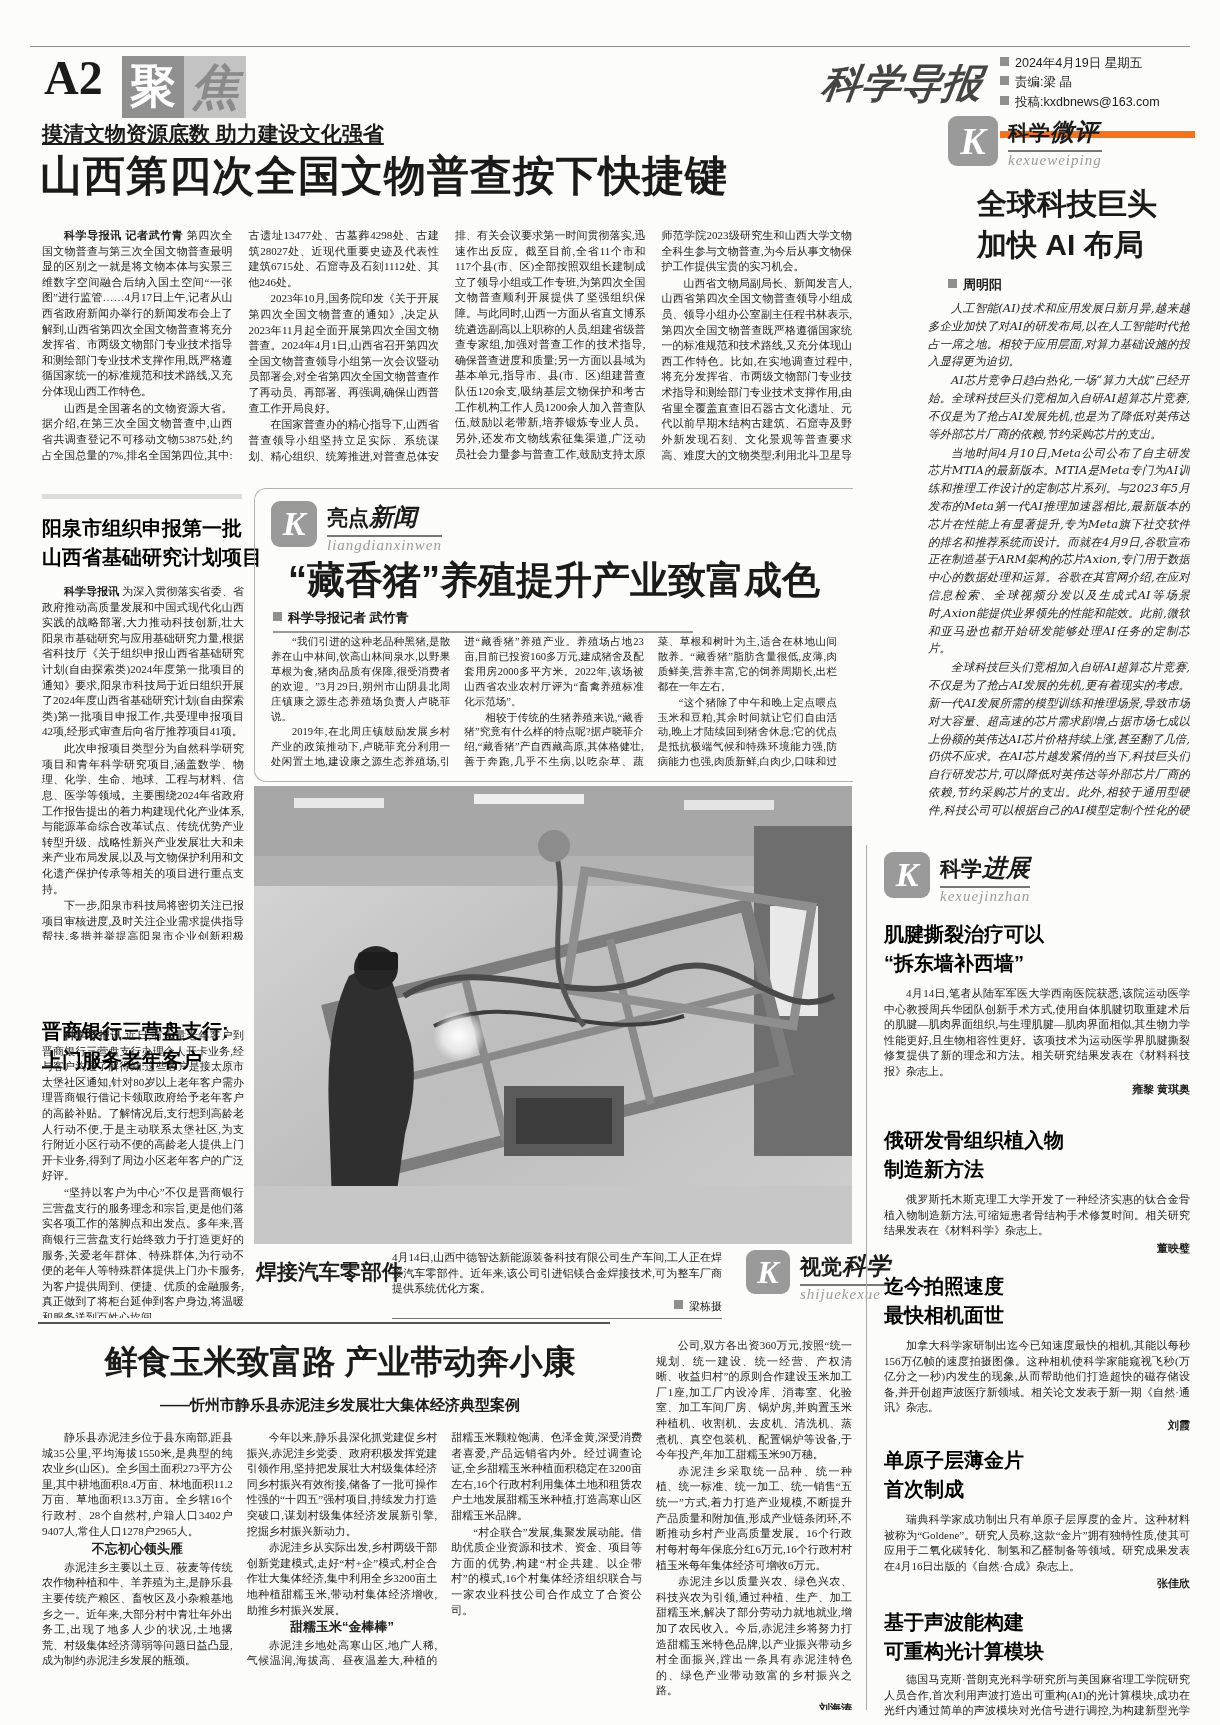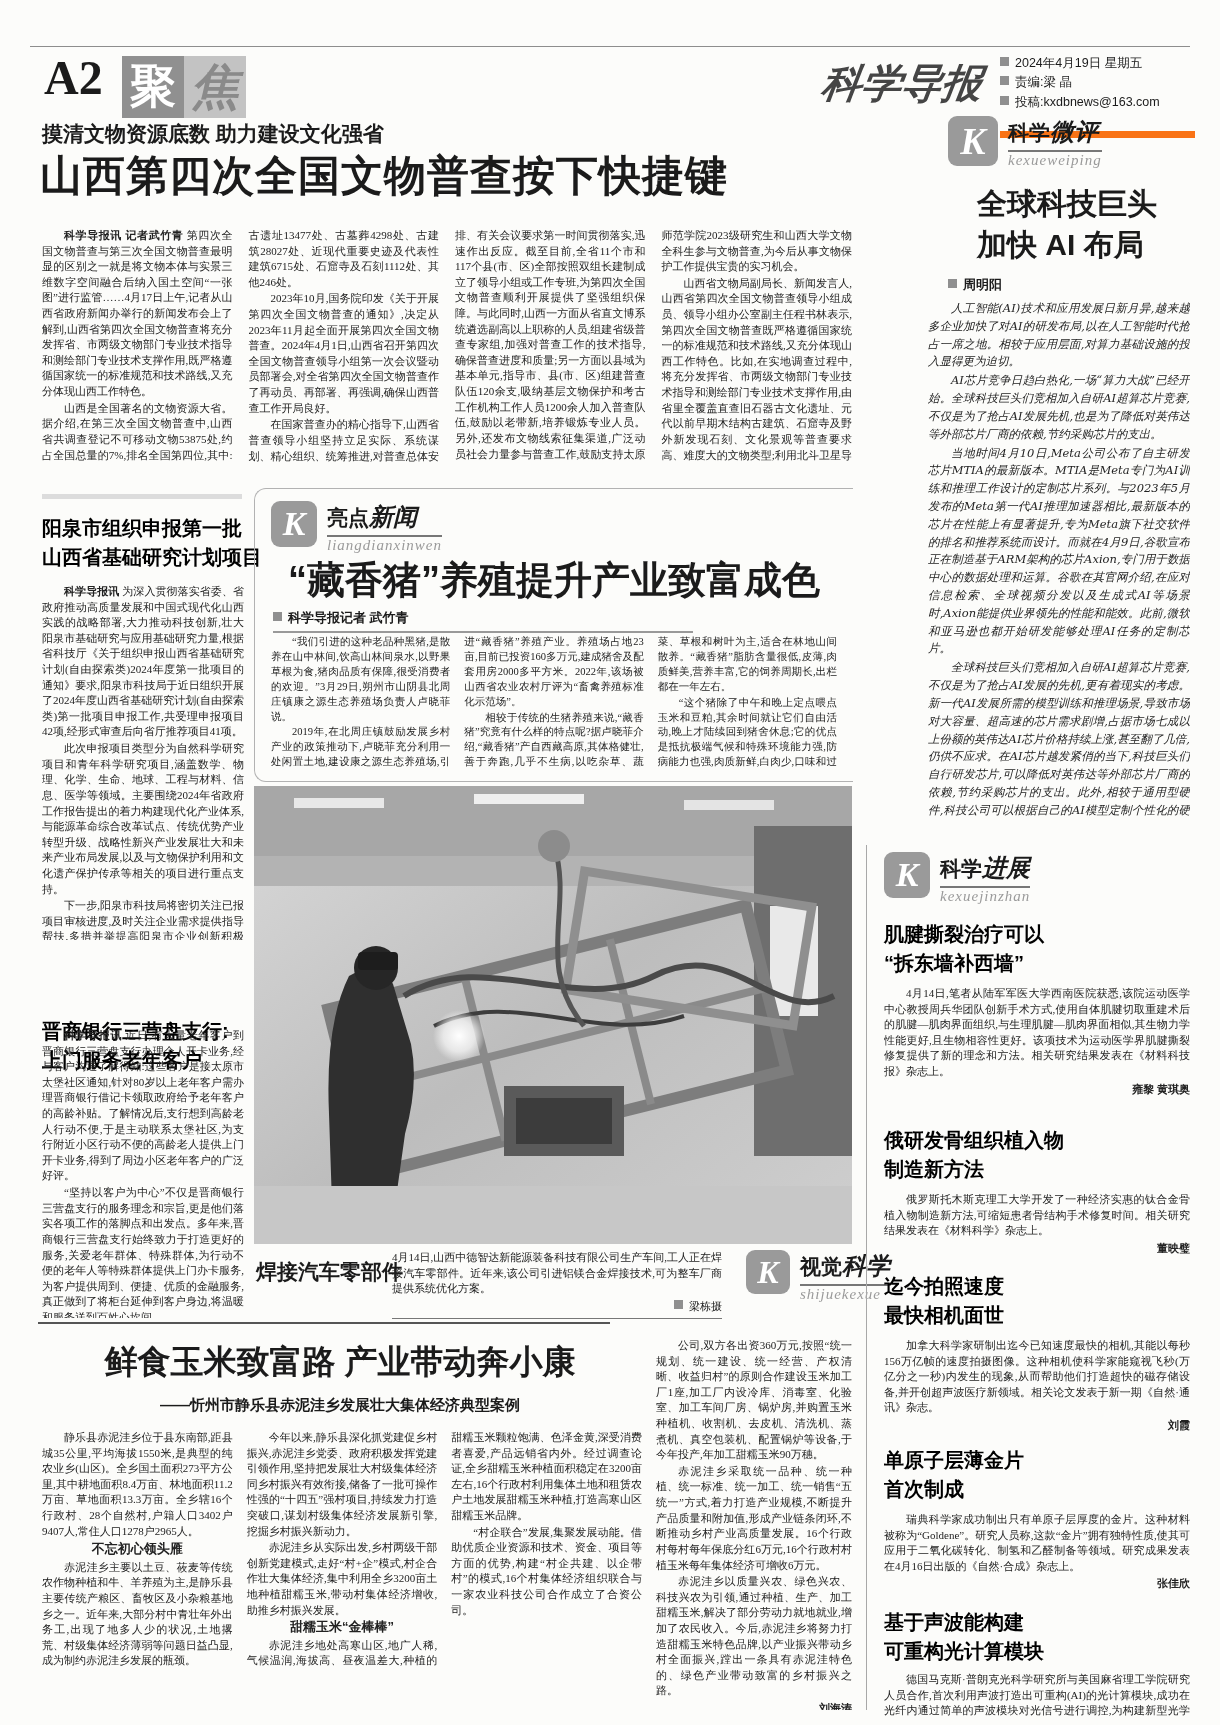--- a/index.html
+++ b/index.html
@@ -43,21 +43,21 @@
 </div>
 
 <div class="abs script" style="left:822px;top:56px;font-size:40px;color:#454545;transform:skewX(-8deg);">科学导报</div>
 
 <div class="abs" style="left:1000px;top:54px;width:195px;font-size:12.5px;font-family:'Liberation Sans',sans-serif;line-height:1.55;">
   <div><span class="sq"></span><span>2024年4月19日  星期五</span></div>
   <div><span class="sq"></span><span>责编:梁 晶</span></div>
   <div style="border-bottom:7px solid #f97316;padding-bottom:19px;"><span class="sq"></span><span>投稿:kxdbnews@163.com</span></div>
 </div>
 
-<div class="abs sans" style="left:42px;top:120px;font-size:21px;font-weight:bold;">摸清文物资源底数  助力建设文化强省</div>
+<div class="abs sans" style="left:42px;top:120px;font-size:21px;font-weight:bold;text-decoration:underline;">摸清文物资源底数  助力建设文化强省</div>
 <div class="abs sans" style="left:40px;top:148px;font-size:42px;font-weight:900;letter-spacing:1px;white-space:nowrap;">山西第四次全国文物普查按下快捷键</div>
 
 <div class="abs body-text cols4" style="left:42px;top:228px;width:810px;height:240px;">
   <p><span class="xun">科学导报讯  记者武竹青</span><span>  第四次全国文物普查与第三次全国文物普查最明显的区别之一就是将文物本体与实景三维数字空间融合后纳入国土空间“一张图”进行监管……4月17日上午,记者从山西省政府新闻办举行的新闻发布会上了解到,山西省第四次全国文物普查将充分发挥省、市两级文物部门专业技术指导和测绘部门专业技术支撑作用,既严格遵循国家统一的标准规范和技术路线,又充分体现山西工作特色。</span></p>
   <div>
       <p>山西是全国著名的文物资源大省。据介绍,在第三次全国文物普查中,山西省共调查登记不可移动文物53875处,约占全国总量的7%,排名全国第四位,其中:古遗址13477处、古墓葬4298处、古建筑28027处、近现代重要史迹及代表性建筑6715处、石窟寺及石刻1112处、其他246处。</p>
       <p>2023年10月,国务院印发《关于开展第四次全国文物普查的通知》,决定从2023年11月起全面开展第四次全国文物普查。2024年4月1日,山西省召开第四次全国文物普查领导小组第一次会议暨动员部署会,对全省第四次全国文物普查作了再动员、再部署、再强调,确保山西普查工作开局良好。</p>
       <p>在国家普查办的精心指导下,山西省普查领导小组坚持立足实际、系统谋划、精心组织、统筹推进,对普查总体安排、有关会议要求第一时间贯彻落实,迅速作出反应。截至目前,全省11个市和117个县(市、区)全部按照双组长建制成立了领导小组或工作专班,为第四次全国文物普查顺利开展提供了坚强组织保障。与此同时,山西一方面从省直文博系统遴选副高以上职称的人员,组建省级普查专家组,加强对普查工作的技术指导,确保普查进度和质量;另一方面以县域为基本单元,指导市、县(市、区)组建普查队伍120余支,吸纳基层文物保护和考古工作机构工作人员1200余人加入普查队伍,鼓励以老带新,培养锻炼专业人员。另外,还发布文物线索征集渠道,广泛动员社会力量参与普查工作,鼓励支持太原师范学院2023级研究生和山西大学文物全科生参与文物普查,为今后从事文物保护工作提供宝贵的实习机会。</p>
       <p>山西省文物局副局长、新闻发言人,山西省第四次全国文物普查领导小组成员、领导小组办公室副主任程书林表示,第四次全国文物普查既严格遵循国家统一的标准规范和技术路线,又充分体现山西工作特色。比如,在实地调查过程中,将充分发挥省、市两级文物部门专业技术指导和测绘部门专业技术支撑作用,由省里全覆盖直查旧石器古文化遗址、元代以前早期木结构古建筑、石窟寺及野外新发现石刻、文化景观等普查要求高、难度大的文物类型;利用北斗卫星导航定位基准站网、实景三维山西建设成果、三维时空数据为基底,提升文物普查成果精准度,助力文物普查数字化管理,支撑文物保护利用监测监管;在系统建设方面,主动吸纳山西省行政审批服务管理局和山西云时代技术有限公司为领导小组成员单位,为提前做好省级普查系统部署和运行保障工作提供重要保障;在成果展示方面,增加举办展览、召开新闻发布会、出版普查新发现不可移动文物图集等内容,对全国重点文物保护单位和省级文物保护单位进行无人机航拍建模等。</p>
     </div>

